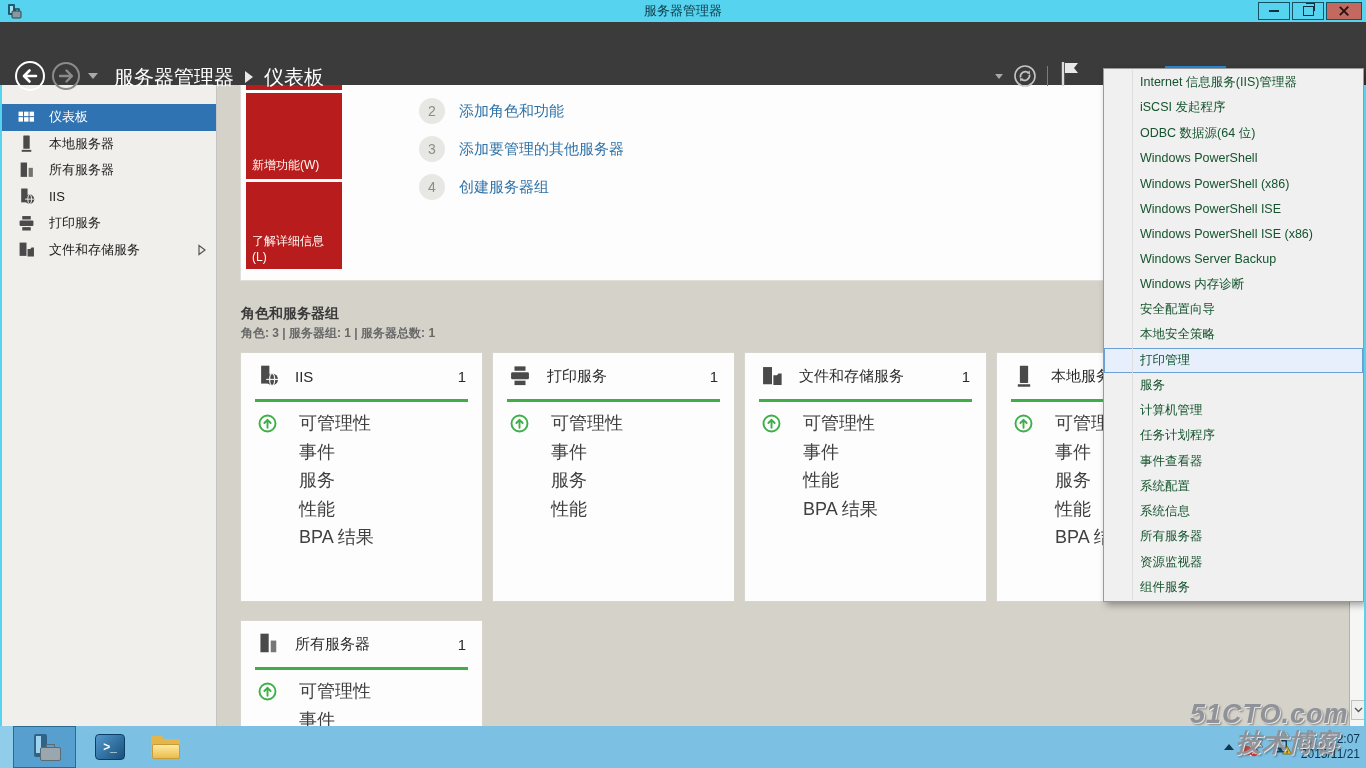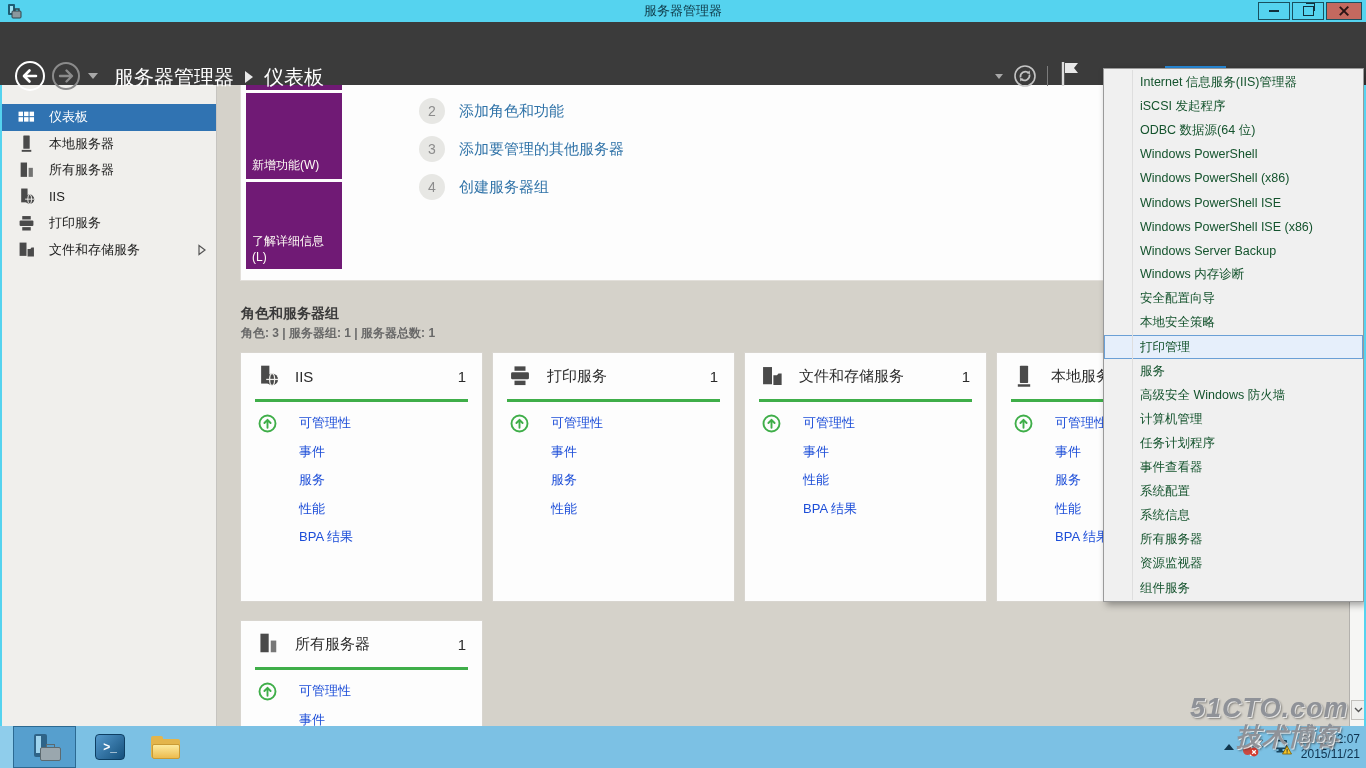--- a/index.html
+++ b/index.html
@@ -50,21 +50,21 @@
   #sidebar-list{padding-top:19px;}
   .sb-item{height:26.5px;display:flex;align-items:center;padding-left:16px;font-size:13px;color:#1c1c1c;}
   .sb-item.selected{background:#3073b2;color:#fff;}
   .sb-icon{width:17px;height:17px;margin-right:14px;color:#4a4a4a;flex:none;}
   .sb-item.selected .sb-icon{color:#fff;}
   .sb-expander{margin-left:auto;margin-right:8px;color:#555;width:12px;height:12px;}
 
   
   #welcome-panel{left:240px;top:85px;width:1105px;height:196px;background:#fdfdfd;
     border:1px solid #e2dfda;border-top:none;box-sizing:border-box;z-index:3;}
-  .tile{left:5px;width:96px;background:#701a75;color:#fffdf6;font-size:12px;
+  .tile{left:5px;width:96px;background:#b91c1c;color:#fffdf6;font-size:12px;
     display:flex;align-items:flex-end;padding:5px 6px;box-sizing:border-box;position:absolute;}
   #tile-sliver{top:0;height:5px;padding:0;}
   #tile-whatsnew{top:8px;height:86px;}
   #tile-learn{top:97px;height:87px;}
   #ql-links{position:absolute;left:178px;top:7px;}
   .ql-row{display:flex;align-items:center;height:38px;}
   .ql-num{width:26px;height:26px;border-radius:50%;background:#e7e7e4;color:#8c8c8c;
     font-size:14px;display:flex;align-items:center;justify-content:center;margin-right:14px;flex:none;}
   .ql-link{font-size:15px;color:#3073a8;}
 
@@ -75,21 +75,21 @@
   #cards-row2{left:240px;top:620px;display:flex;gap:9px;z-index:3;}
   .card{width:243px;background:#fdfdfd;border:1px solid #d8d5cf;box-sizing:border-box;flex:none;}
   #cards-row1 .card{height:250px;} #cards-row2 .card{height:150px;}
   .card-head{display:flex;align-items:center;height:46px;padding:0 16px;}
   .card-icon{width:22px;height:22px;color:#4a4a4a;margin-right:16px;flex:none;}
   .card-title{font-size:15px;color:#2b2b2b;flex:1;white-space:nowrap;overflow:hidden;}
   .card-count{font-size:15px;color:#2b2b2b;}
   .card-line{height:3px;background:#3fae49;margin:0 14px 7px 14px;}
   .card-row{display:flex;align-items:center;height:28.5px;padding-left:17px;}
   .row-ic{width:19px;height:19px;margin-right:22px;flex:none;}
-  .row-label{font-size:13px;color:#1d4ed8;}
+  .row-label{font-size:18px;color:#404040;}
 
   
   #tools-menu{left:1103px;top:68px;width:261px;height:534px;background:#f0f0f0;
     border:1px solid #9a9a9a;box-sizing:border-box;box-shadow:3px 3px 7px rgba(0,0,0,.35);
     z-index:20;display:flex;flex-direction:column;padding:1px 0;}
   .menu-item{flex:1;display:flex;align-items:center;padding-left:36px;font-size:12.5px;
     color:#14532d;position:relative;white-space:nowrap;}
   .menu-item:before{content:'';position:absolute;left:28px;top:0;bottom:0;width:1px;background:#dedede;}
   .menu-item.highlight{background:#e6effb;outline:1px solid #6ba0d6;outline-offset:-1px;}
 
@@ -119,21 +119,21 @@
   .f-front{position:absolute;left:1px;bottom:0;width:28px;height:15px;background:linear-gradient(#fceb9e,#ecbb4e);border-radius:2px;border:1px solid #c99b35;box-sizing:border-box;}
   #tray{right:0;top:0;height:42px;display:flex;align-items:center;}
   #tray-caret{width:0;height:0;border-left:5px solid transparent;border-right:5px solid transparent;
     border-bottom:6px solid #12374e;margin-right:14px;}
   .tray-ic{margin-right:8px;position:relative;}
   #clock{text-align:right;font-size:12px;line-height:15px;color:#0e3350;margin:0 6px 0 0;white-space:nowrap;}
 
   
   .wm{position:absolute;z-index:50;font-weight:bold;font-style:italic;color:#8f9298;
     text-shadow:1px 1px 0 rgba(255,255,255,.75),2px 2px 2px rgba(40,40,40,.45);
-    letter-spacing:1px;pointer-events:none;white-space:nowrap;}
+    letter-spacing:1px;pointer-events:none;white-space:nowrap;margin-top:6px;}
   #wm1{left:1190px;top:693px;font-size:27px;}
   #wm2{left:1236px;top:720px;font-size:25px;}
   #wm3{left:1299px;top:728px;font-size:15px;color:#8e98a0;}
   #wm-dot{position:absolute;left:1243px;top:746px;width:9px;height:9px;border-radius:50%;background:#d23c2f;z-index:49;opacity:.9;}
 </style>
 </head>
 <body>
 
 <div id="titlebar" class="abs">
   <span class="abs app-icon">
@@ -515,21 +515,20 @@
     <div class="menu-item">Windows PowerShell</div>
     <div class="menu-item">Windows PowerShell (x86)</div>
     <div class="menu-item">Windows PowerShell ISE</div>
     <div class="menu-item">Windows PowerShell ISE (x86)</div>
     <div class="menu-item">Windows Server Backup</div>
     <div class="menu-item">Windows 内存诊断</div>
     <div class="menu-item">安全配置向导</div>
     <div class="menu-item">本地安全策略</div>
     <div class="menu-item highlight">打印管理</div>
     <div class="menu-item">服务</div>
-    <div class="menu-item">高级安全 Windows 防火墙</div>
     <div class="menu-item">计算机管理</div>
     <div class="menu-item">任务计划程序</div>
     <div class="menu-item">事件查看器</div>
     <div class="menu-item">系统配置</div>
     <div class="menu-item">系统信息</div>
     <div class="menu-item">所有服务器</div>
     <div class="menu-item">资源监视器</div>
     <div class="menu-item">组件服务</div>
   </div>
 

